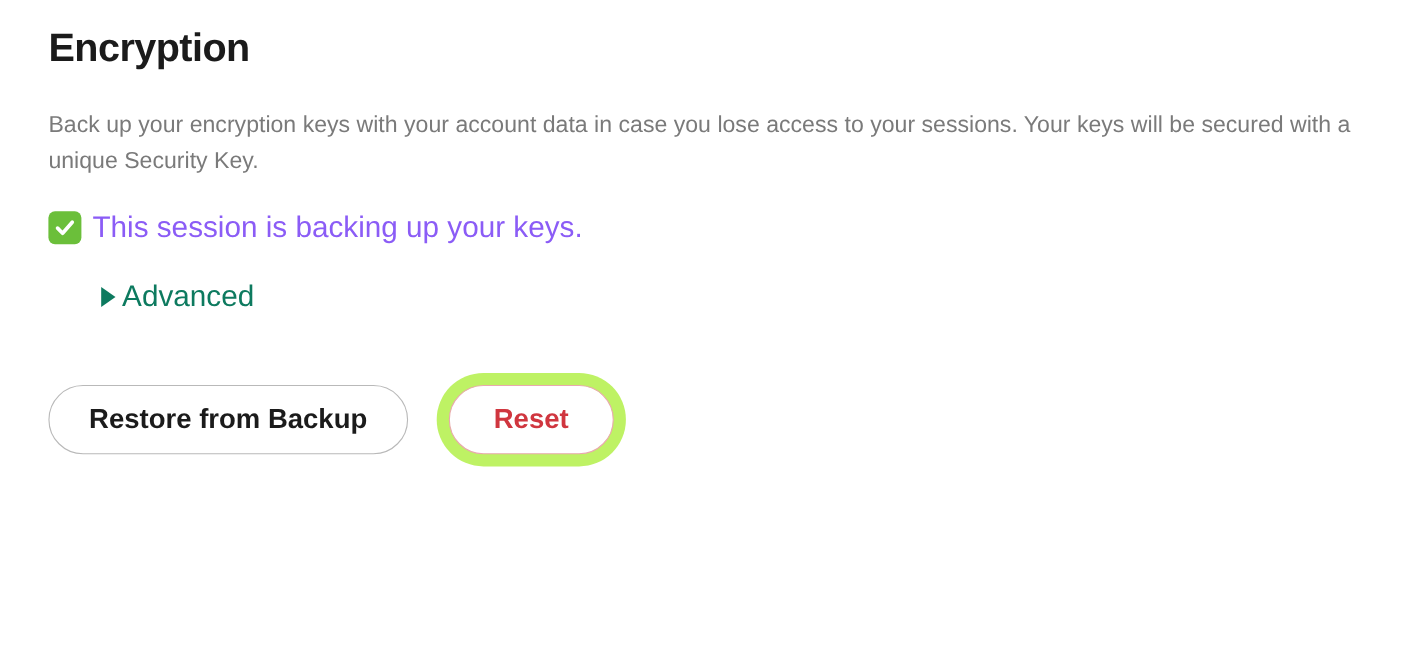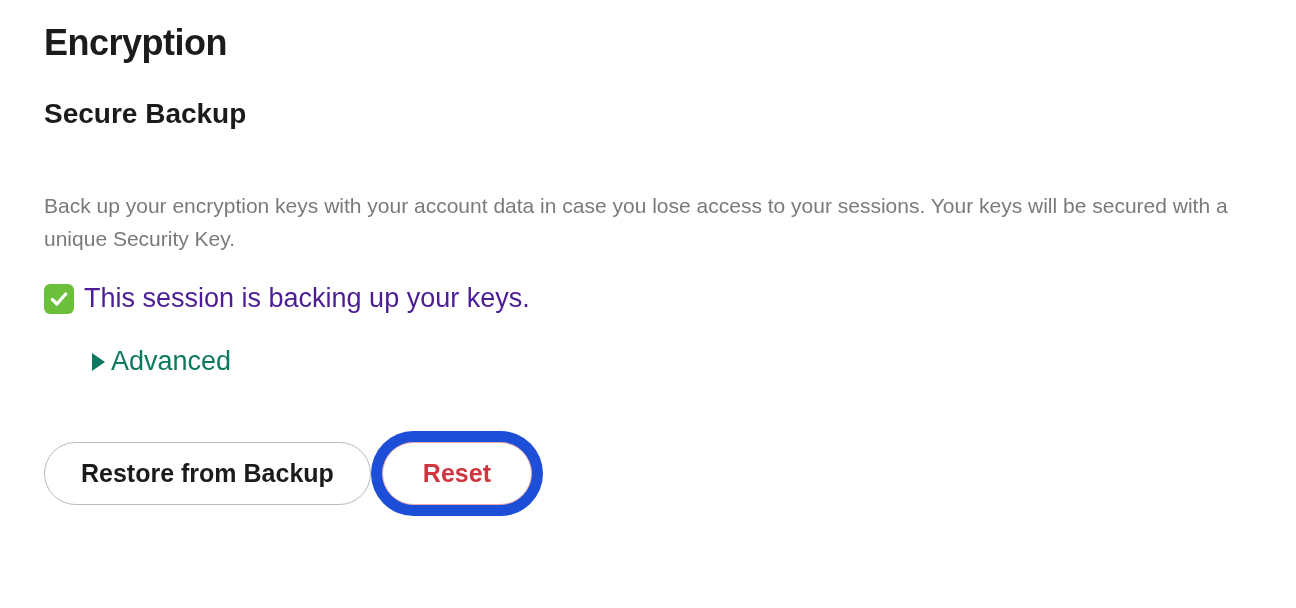--- a/index.html
+++ b/index.html
@@ -47,21 +47,21 @@
       border-radius: 6px;
       background: #6bbf3a;
       display: flex;
       align-items: center;
       justify-content: center;
       flex: none;
     }
     .checkbox svg { display: block; }
     .status-text {
       font-size: 27px;
-      color: #4c1d95;
+      color: #8b5cf6;
     }
     .advanced {
       display: inline-flex;
       align-items: center;
       gap: 6px;
       font-size: 27px;
       color: #0d7a5f;
       cursor: pointer;
       user-select: none;
       margin-bottom: 54px;
@@ -69,20 +69,21 @@
     }
     .advanced .tri {
       width: 0; height: 0;
       border-top: 9px solid transparent;
       border-bottom: 9px solid transparent;
       border-left: 13px solid #0d7a5f;
     }
     .button-row {
       display: flex;
       align-items: center;
+      gap: 26px;
     }
     .btn {
       font-size: 25px;
       font-weight: 600;
       padding: 18px 36px;
       border-radius: 999px;
       background: #fff;
       cursor: pointer;
       line-height: 1;
       white-space: nowrap;
@@ -91,36 +92,35 @@
       color: #1b1b1b;
       border: 1.5px solid #b9b9b9;
     }
     .btn-danger {
       color: #d0363f;
       border: 1.5px solid #e9a9ad;
     }
     .highlight-ring {
       border-radius: 999px;
       padding: 11px;
-      background: #1d4ed8;
+      background: #bef264;
       display: inline-flex;
       align-items: flex-end;
     }
     .highlight-ring .btn {
       padding: 18px 40px;
     }
   </style>
 </head>
 <body>
 
 <div class="page">
 
   <h1 class="h1">Encryption</h1>
 
-  <h2 class="h2">Secure Backup</h2>
 
   <p class="desc">Back up your encryption keys with your account data in case you lose access to your sessions. Your keys will be secured with a unique Security Key.</p>
 
   <div class="status-row">
     <span class="checkbox">
       <svg width="20" height="20" viewBox="0 0 24 24" fill="none" stroke="#ffffff" stroke-width="4" stroke-linecap="round" stroke-linejoin="round">
         <polyline points="4 12.5 9.5 18 20 6"></polyline>
       </svg>
     </span>
     <span class="status-text">This session is backing up your keys.</span>

